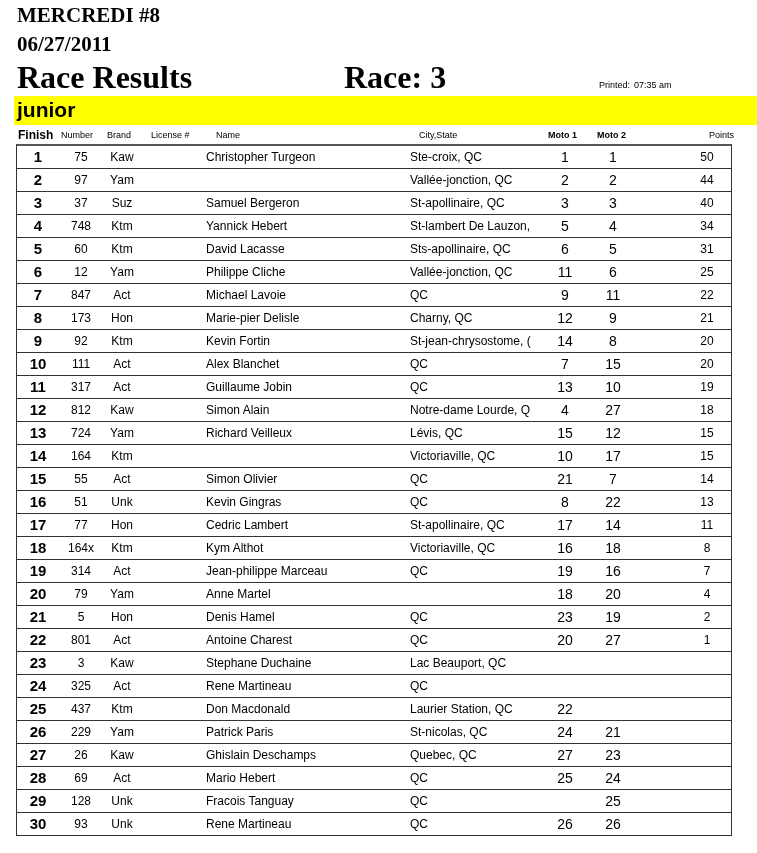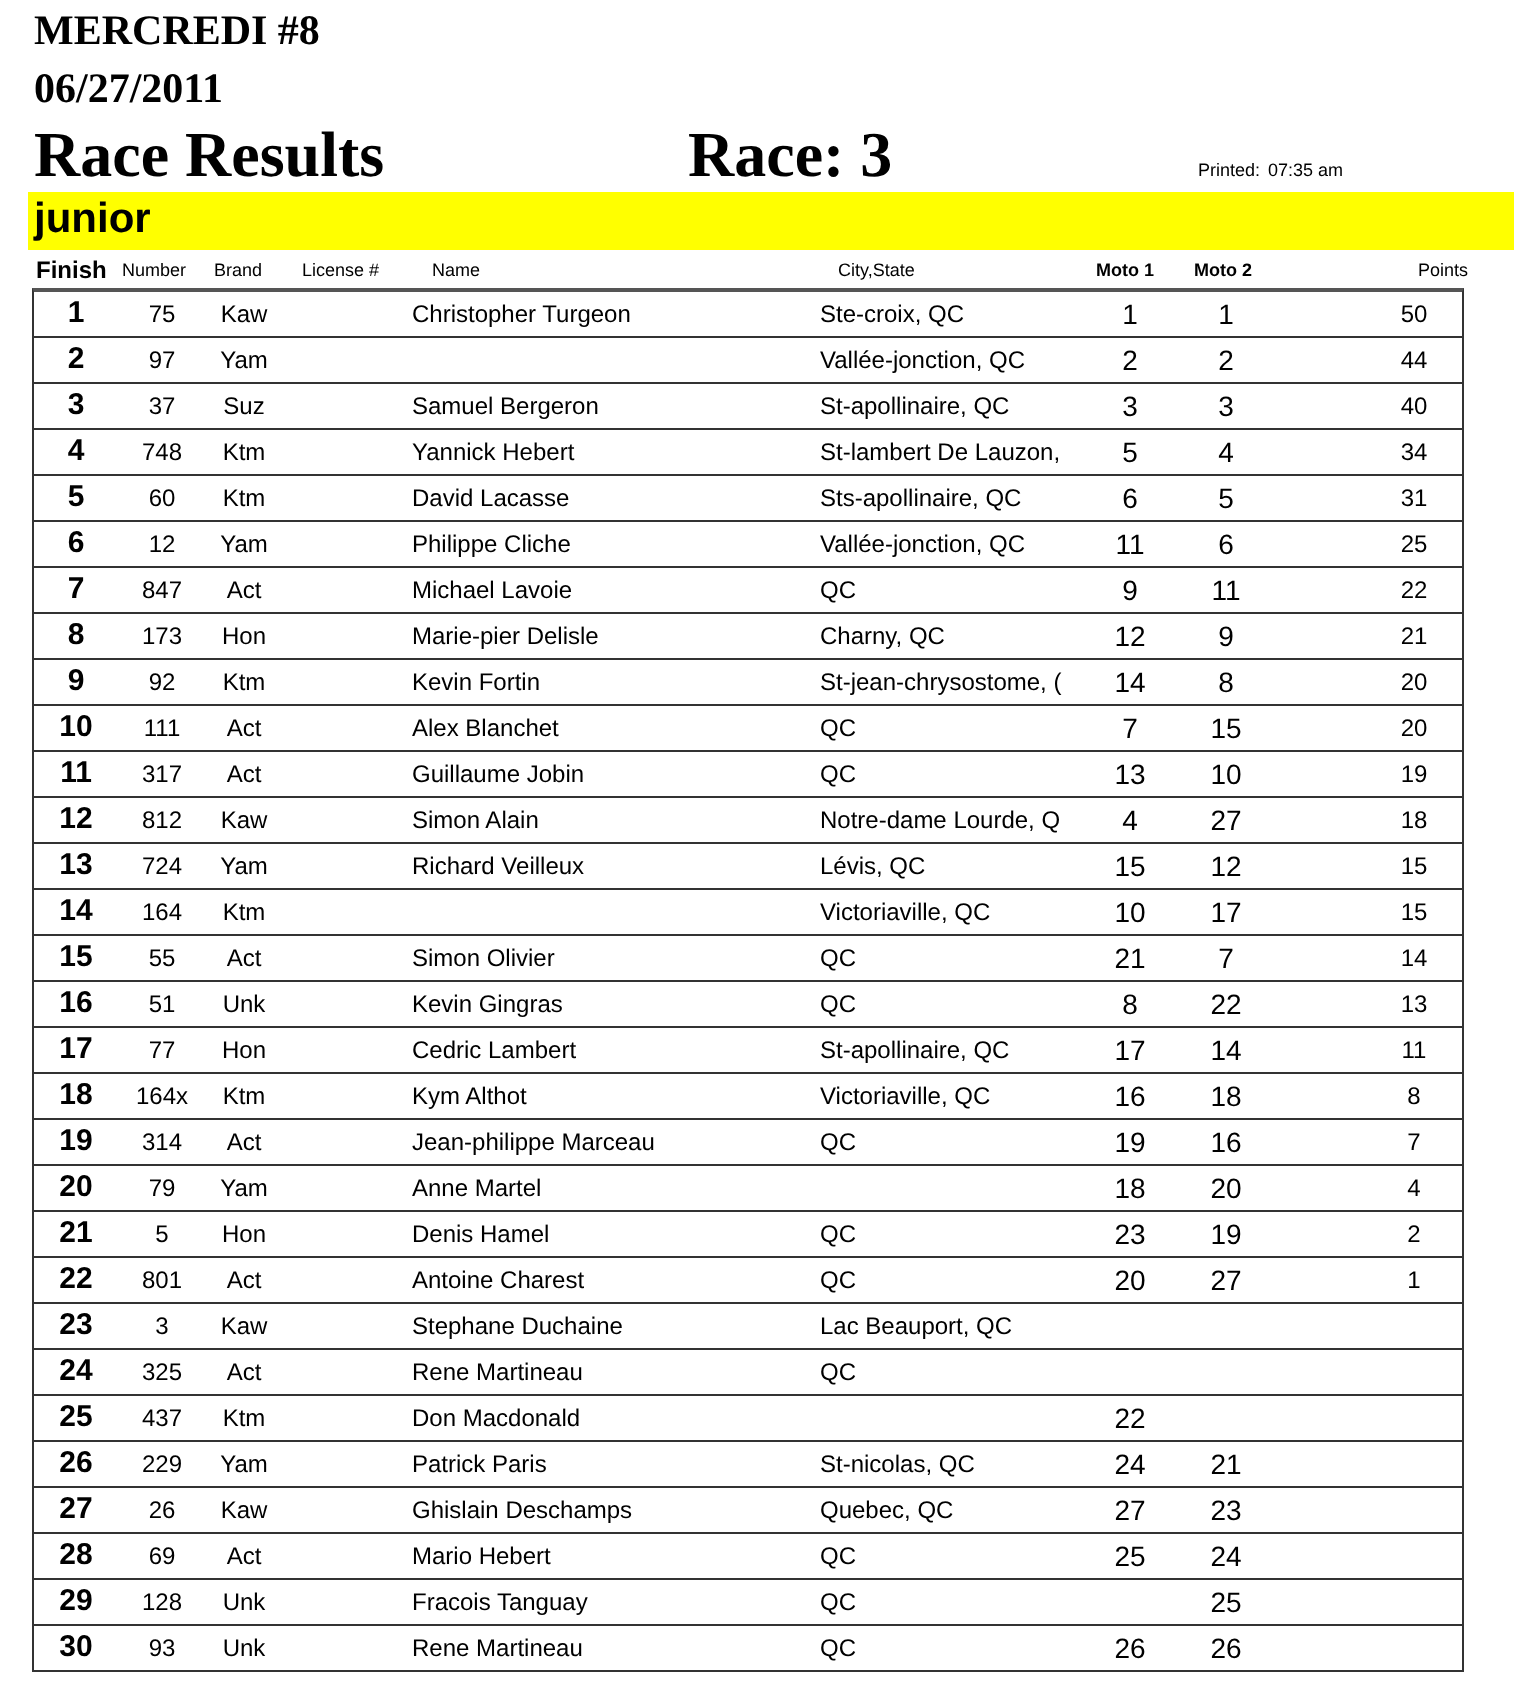--- a/index.html
+++ b/index.html
@@ -327,20 +327,21 @@
       <span class="cell c-moto1"></span>
       <span class="cell c-moto2"></span>
       <span class="cell c-points"></span>
     </div>
     <div class="row">
       <span class="cell c-finish">25</span>
       <span class="cell c-number">437</span>
       <span class="cell c-brand">Ktm</span>
       <span class="cell c-license"></span>
       <span class="cell c-name">Don Macdonald</span>
+      <span class="cell c-city">Laurier Station, QC</span>
       <span class="cell c-moto1">22</span>
       <span class="cell c-moto2"></span>
       <span class="cell c-points"></span>
     </div>
     <div class="row">
       <span class="cell c-finish">26</span>
       <span class="cell c-number">229</span>
       <span class="cell c-brand">Yam</span>
       <span class="cell c-license"></span>
       <span class="cell c-name">Patrick Paris</span>

